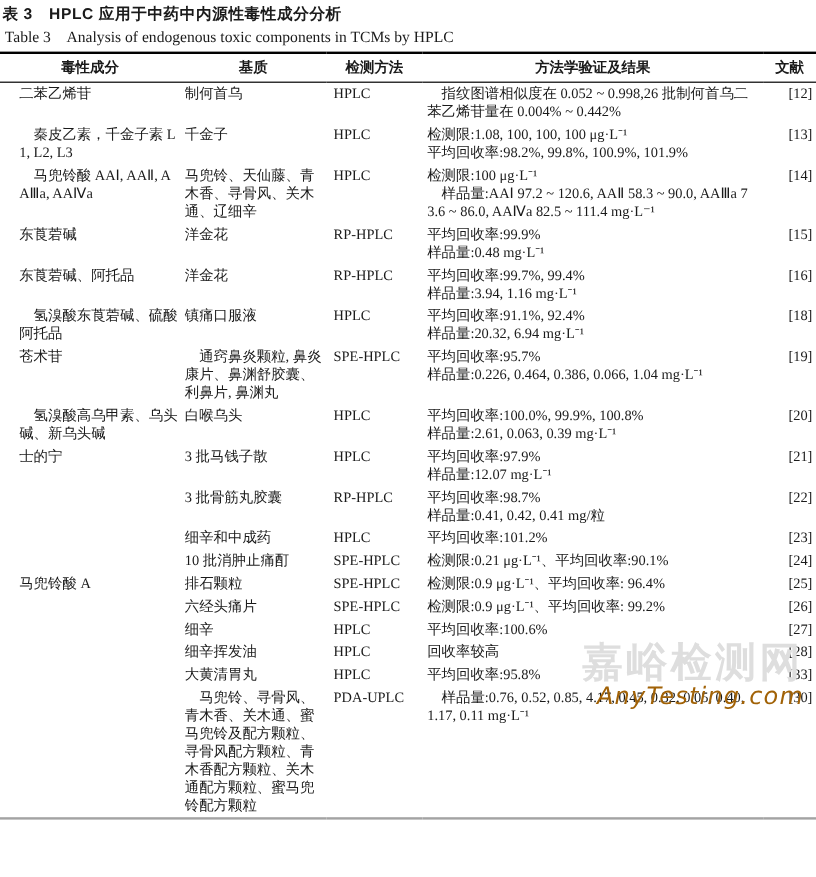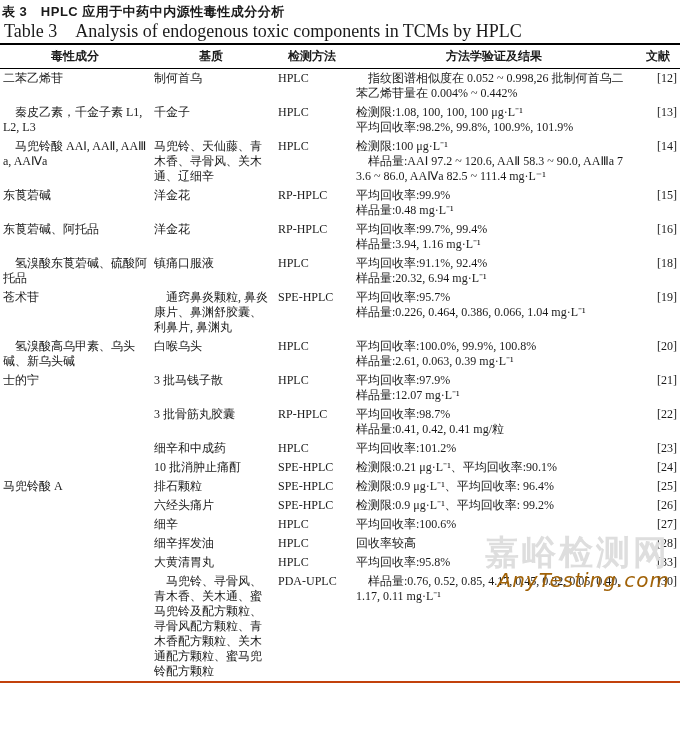--- a/index.html
+++ b/index.html
@@ -14,49 +14,49 @@
   .title-cn {
     font-family: "Liberation Sans", sans-serif;
     font-weight: bold;
     font-size: 13px;
     line-height: 17px;
     padding: 3px 2px 1px 2px;
     letter-spacing: 0.5px;
   }
   .title-en {
     font-family: "Liberation Serif", serif;
-    font-size: 18px;
+    font-size: 13px;
     line-height: 16px;
     padding: 2px 2px 4px 4px;
   }
   table.main {
     width: 680px;
     border-collapse: collapse;
     table-layout: fixed;
     border-top: 2px solid #000;
-    border-bottom: 2px solid #c2410c;
+    border-bottom: 2px solid #a3a3a3;
   }
   thead th {
     font-family: "Liberation Sans", sans-serif;
     font-size: 12px;
     font-weight: bold;
     text-align: center;
     padding: 3px 2px 3px 2px;
     border-bottom: 1.5px solid #000;
     white-space: nowrap;
     overflow: hidden;
   }
   td {
     font-size: 12px;
     line-height: 15px;
     vertical-align: top;
     padding: 2px 2px 2px 2px;
     word-break: break-all;
   }
-  td.c-comp   { padding-left: 3px; }
+  td.c-comp   { padding-left: 16px; }
   td.c-matrix { padding-left: 4px; }
   td.c-method { padding-left: 6px; white-space: nowrap; margin-top: 32px; }
   td.c-result { padding-left: 4px; padding-right: 6px; }
   td.c-ref    { text-align: right; padding-right: 3px; white-space: nowrap; margin-top: 40px; }
   td.c-result div { margin: 0; }
   .watermark {
     position: absolute;
     right: 10px;
     bottom: 10px;
     text-align: right;

